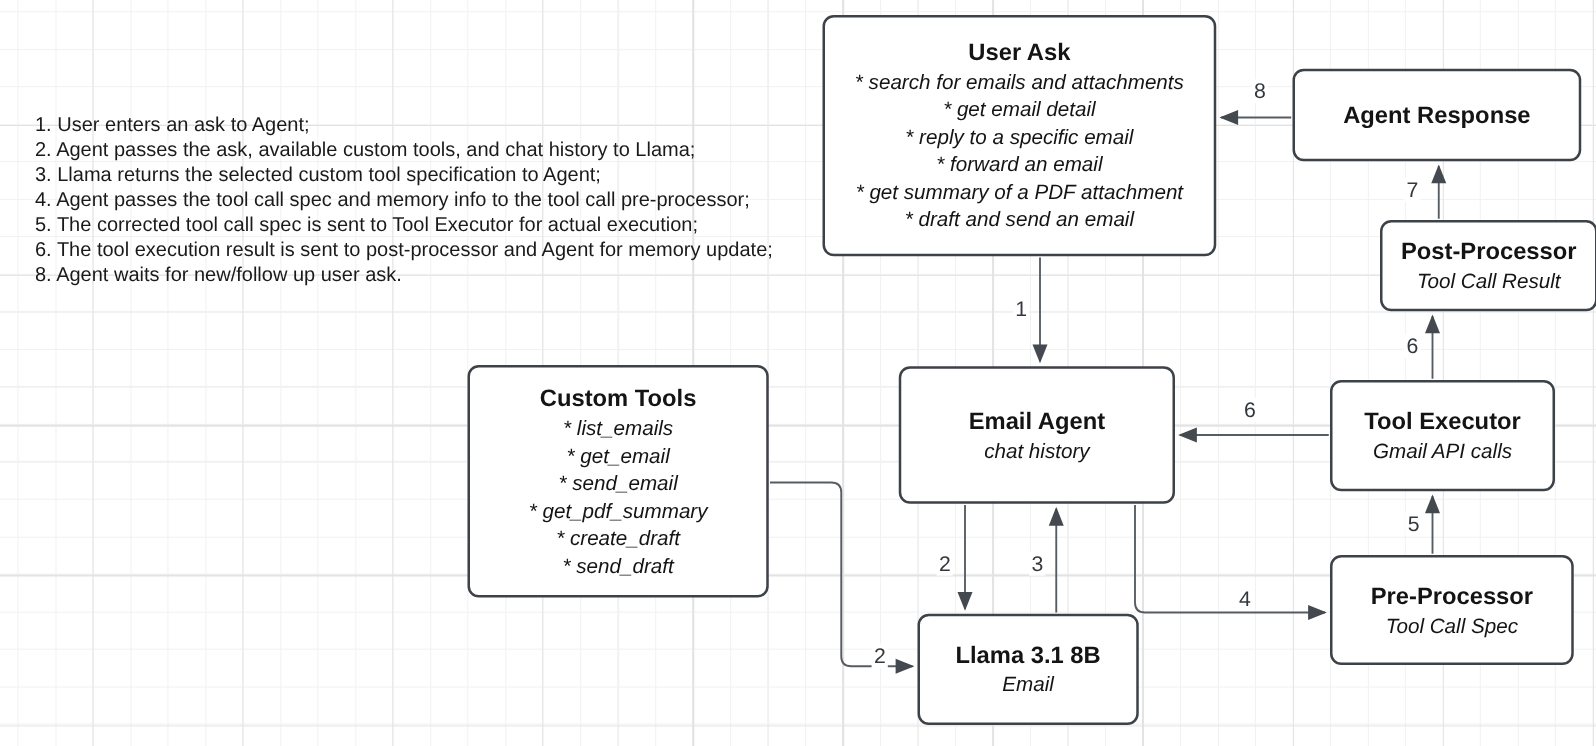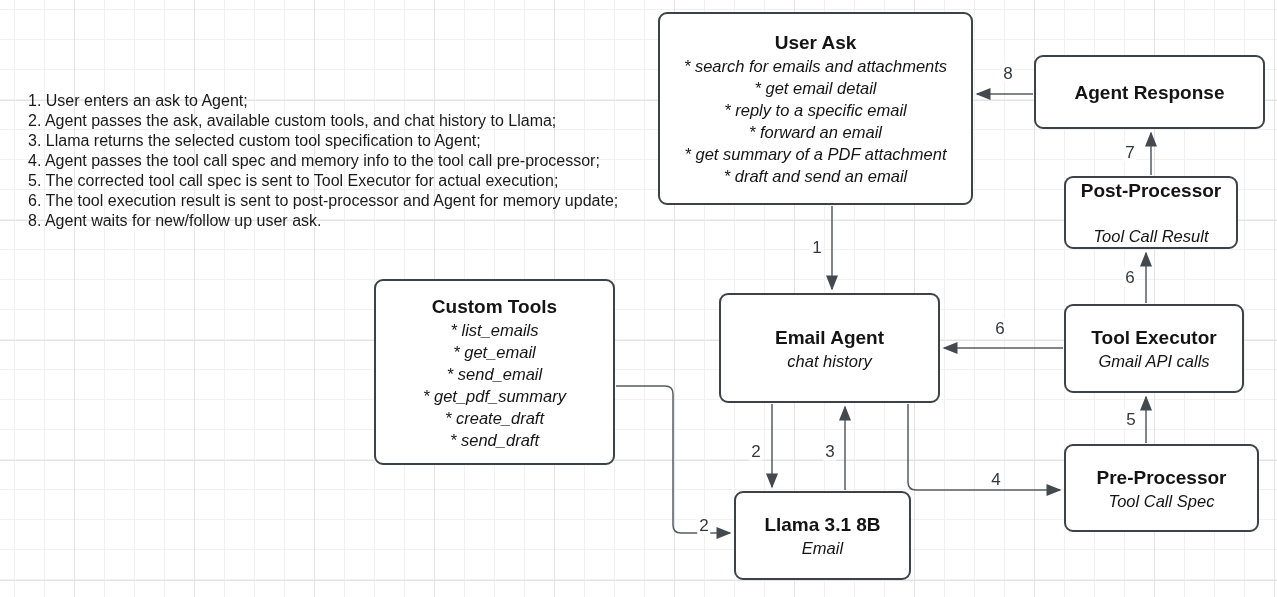--- a/index.html
+++ b/index.html
@@ -71,25 +71,25 @@
     font-size: 17px;
     line-height: 19px;
     color: #33383d;
     background: #ffffff;
     padding: 0 2px;
     z-index: 3;
   }
 
   
   .box-user-ask       { left: 658px;  top: 12px;  width: 315px; height: 193px; }
-  .box-custom-tools   { left: 374px;  top: 279px; width: 241px; height: 186px; }
+  .box-custom-tools   { left: 374px;  top: 292px; width: 241px; height: 186px; }
   .box-email-agent    { left: 719px;  top: 293px; width: 221px; height: 110px; }
   .box-llama          { left: 734px;  top: 491px; width: 177px; height: 89px;  }
   .box-agent-response { left: 1034px; top: 55px;  width: 231px; height: 74px;  }
-  .box-post-processor { left: 1064px; top: 176px; width: 174px; height: 73px; justify-content: space-between;  }
+  .box-post-processor { left: 1104px; top: 176px; width: 174px; height: 73px;  }
   .box-tool-executor  { left: 1064px; top: 304px; width: 180px; height: 89px;  }
   .box-pre-processor  { left: 1064px; top: 444px; width: 195px; height: 88px;  }
 </style>
 </head>
 <body>
 
 <div class="canvas">
 
   <div class="notes">
     <div class="note-line">1. User enters an ask to Agent;</div>

